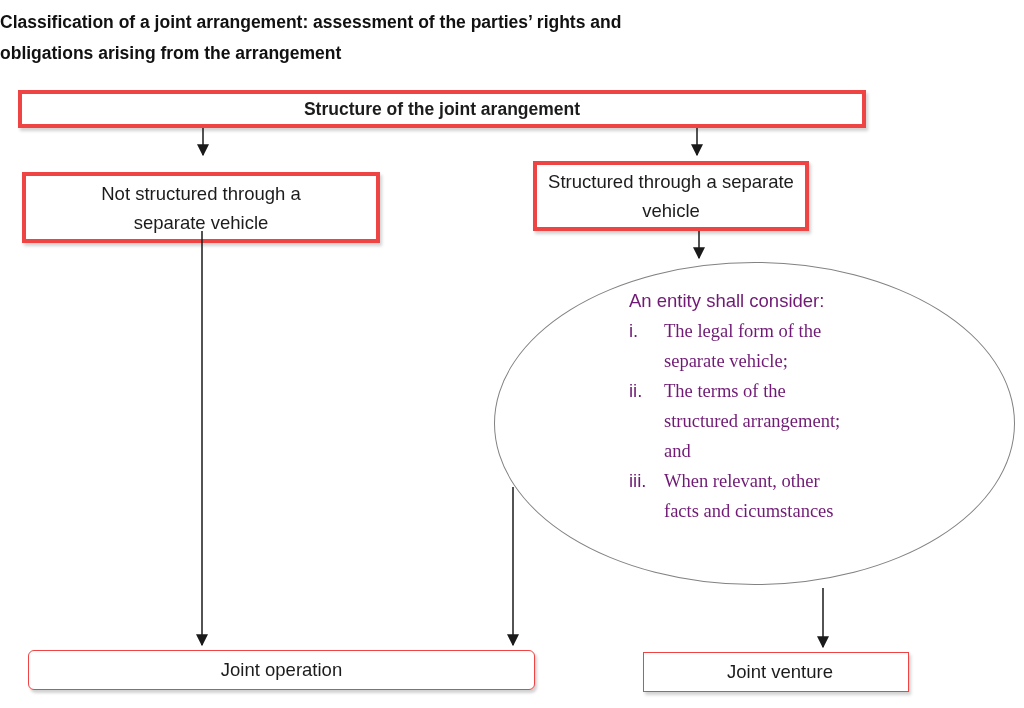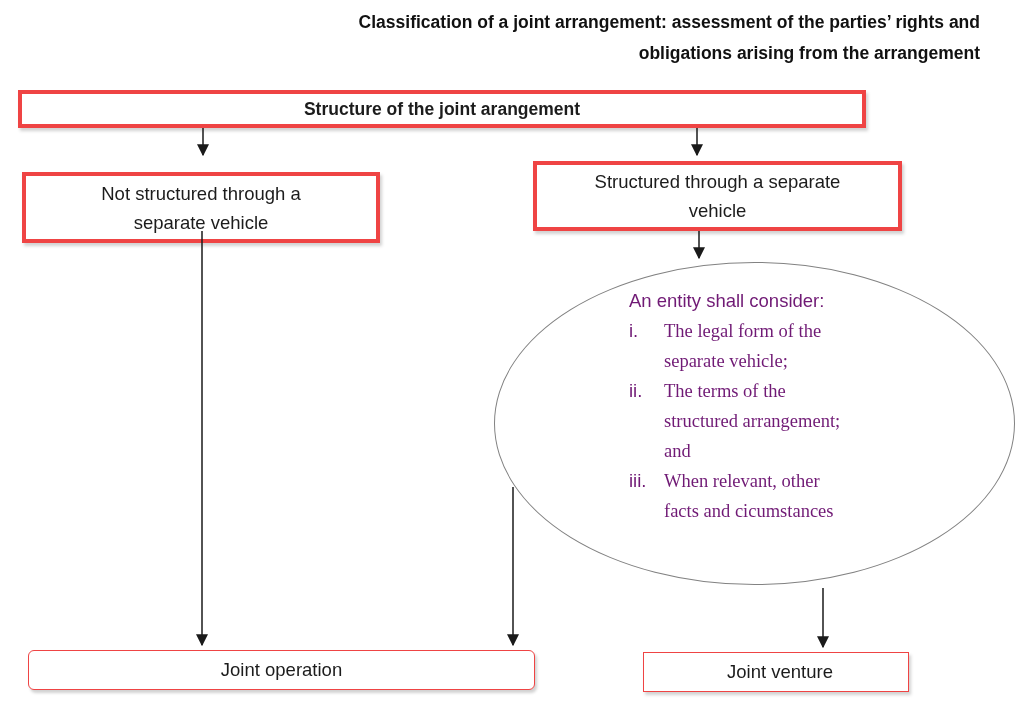--- a/index.html
+++ b/index.html
@@ -10,21 +10,21 @@
     background: #ffffff;
     font-family: "Liberation Sans", sans-serif;
     color: #1c1c1c;
     overflow: hidden;
   }
   .title {
     position: absolute;
     top: 7px;
     left: 0;
     width: 980px;
-    text-align: right;
+    text-align: left;
     font-weight: 700;
     font-size: 17.5px;
     line-height: 31px;
     white-space: pre-line;
     color: #111;
   }
   .box {
     position: absolute;
     box-sizing: border-box;
     border: 4px solid #ef4444;
@@ -38,21 +38,21 @@
   }
   .box-root {
     left: 18px; top: 90px; width: 848px; height: 38px;
     font-weight: 700; font-size: 17.5px;
   }
   .box-left {
     left: 22px; top: 160px; width: 358px; height: 71px;
     font-size: 18.5px; line-height: 29px; margin-top: 12px;
   }
   .box-right {
-    left: 533px; top: 161px; width: 369px; height: 70px;
+    left: 533px; top: 161px; width: 276px; height: 70px;
     font-size: 18.5px; line-height: 29px;
   }
   .box-joint-operation {
     left: 28px; top: 650px; width: 507px; height: 40px;
     font-size: 18.5px; border-width: 1.5px; border-radius: 6px;
   }
   .box-joint-venture {
     left: 643px; top: 652px; width: 266px; height: 40px;
     font-size: 18.5px; border-width: 1.5px; padding-left: 8px;
   }

